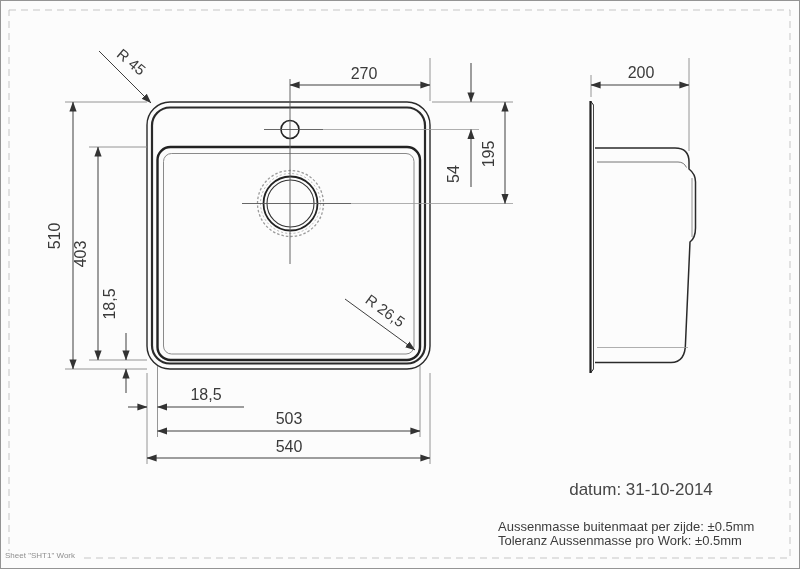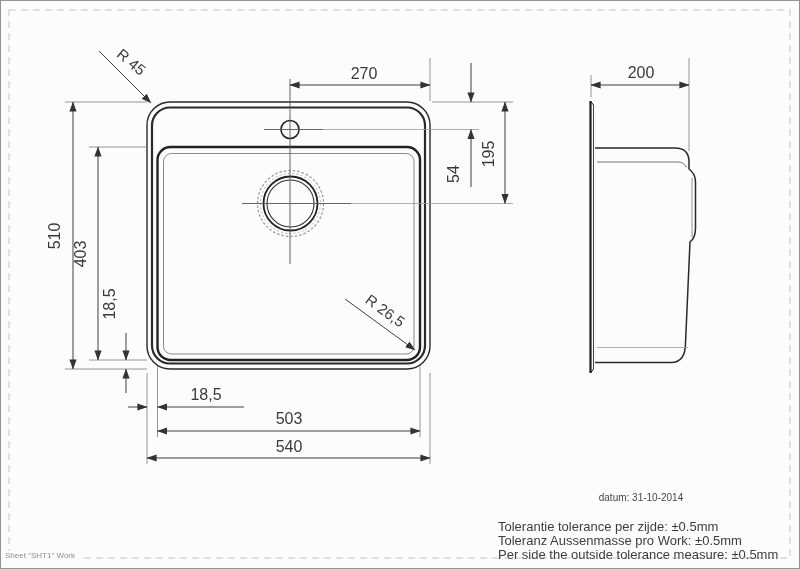--- a/index.html
+++ b/index.html
@@ -6,21 +6,21 @@
   #page{
     position:relative;width:800px;height:569px;
     background:#fcfcfc;border:1px solid #949494;box-sizing:border-box;
     font-family:"Liberation Sans", sans-serif;overflow:hidden;
   }
   #drawing{position:absolute;left:0;top:0;}
   .dimtxt{font-family:"Liberation Sans",sans-serif;font-size:16px;fill:#3a3a3a;}
   .radtxt{font-family:"Liberation Sans",sans-serif;font-size:15px;fill:#3a3a3a;}
   .hudtext{position:absolute;color:#3a3a3a;}
   #title-text{left:490px;top:457px;width:300px;text-align:center;font-size:19px;}
-  #date-text{left:490px;top:491px;width:300px;text-align:center;font-size:10px;color:#464646;}
+  #date-text{left:490px;top:479px;width:300px;text-align:center;font-size:17px;color:#464646;}
   .tol-line{left:497px;width:300px;font-size:13px;color:#3d3d3d;white-space:nowrap;}
   #tol-1{top:518px;}
   #tol-2{top:532px;}
   #tol-3{top:546px;}
   #sheet-label{left:4px;top:550px;font-size:8px;color:#8f8f8f;background:#fcfcfc;padding:0 4px 0 0;}
 </style>
 </head>
 <body>
 
 <div id="page">
@@ -117,18 +117,17 @@
       <g stroke="#8a8a8a" stroke-width="0.9">
         <line x1="590" y1="96" x2="590" y2="74"></line>
         <line x1="688" y1="57" x2="688" y2="150"></line>
       </g>
       <line x1="590" y1="84" x2="688" y2="84" stroke="#3f3f3f" stroke-width="1" marker-start="url(#arr)" marker-end="url(#arr)"></line>
       <text class="dimtxt" x="640" y="77" text-anchor="middle">200</text>
     </g>
   </svg>
 
   <div class="hudtext" id="date-text">datum: 31-10-2014</div>
-  <div class="hudtext tol-line" id="tol-1">Tolerantie tolerance per zijde: ±0.5mm</div>
+  <div class="hudtext tol-line" id="tol-1">Aussenmasse buitenmaat per zijde: ±0.5mm</div>
   <div class="hudtext tol-line" id="tol-2">Toleranz Aussenmasse pro Work: ±0.5mm</div>
-  <div class="hudtext tol-line" id="tol-3">Per side the outside tolerance measure: ±0.5mm</div>
   <div class="hudtext" id="sheet-label">Sheet "SHT1" Work</div>
 
 </div>
 
 </body></html>

